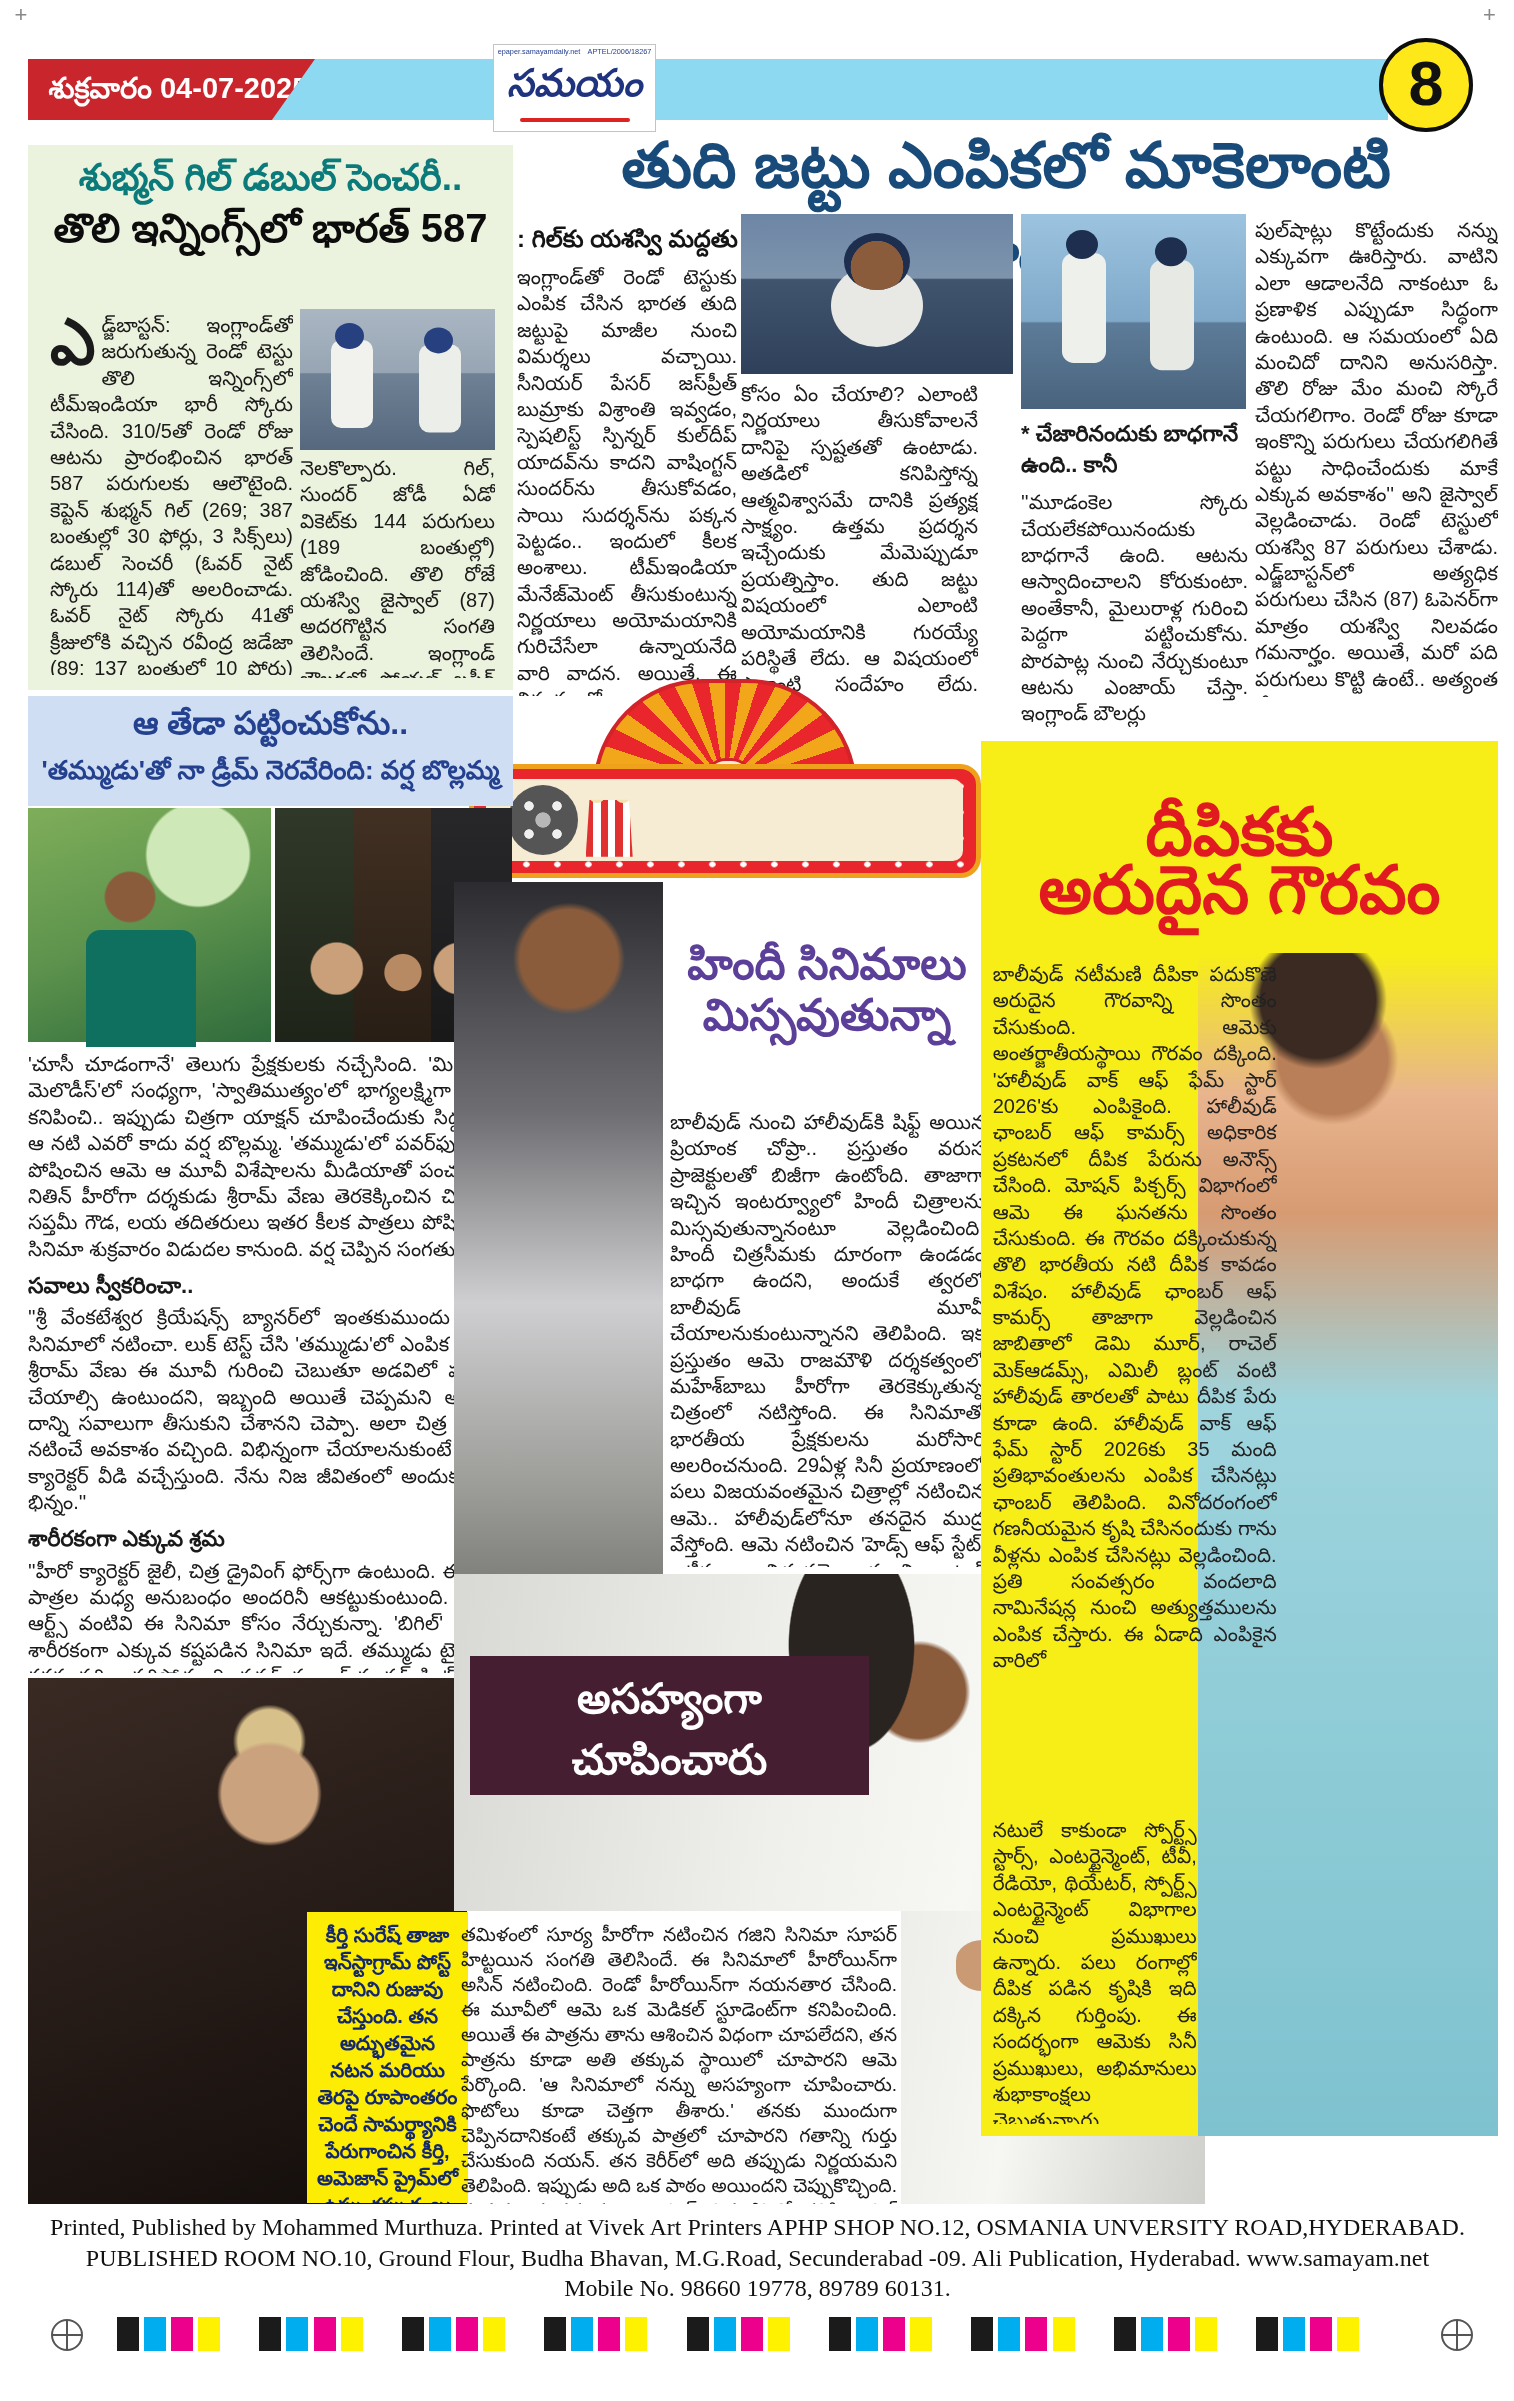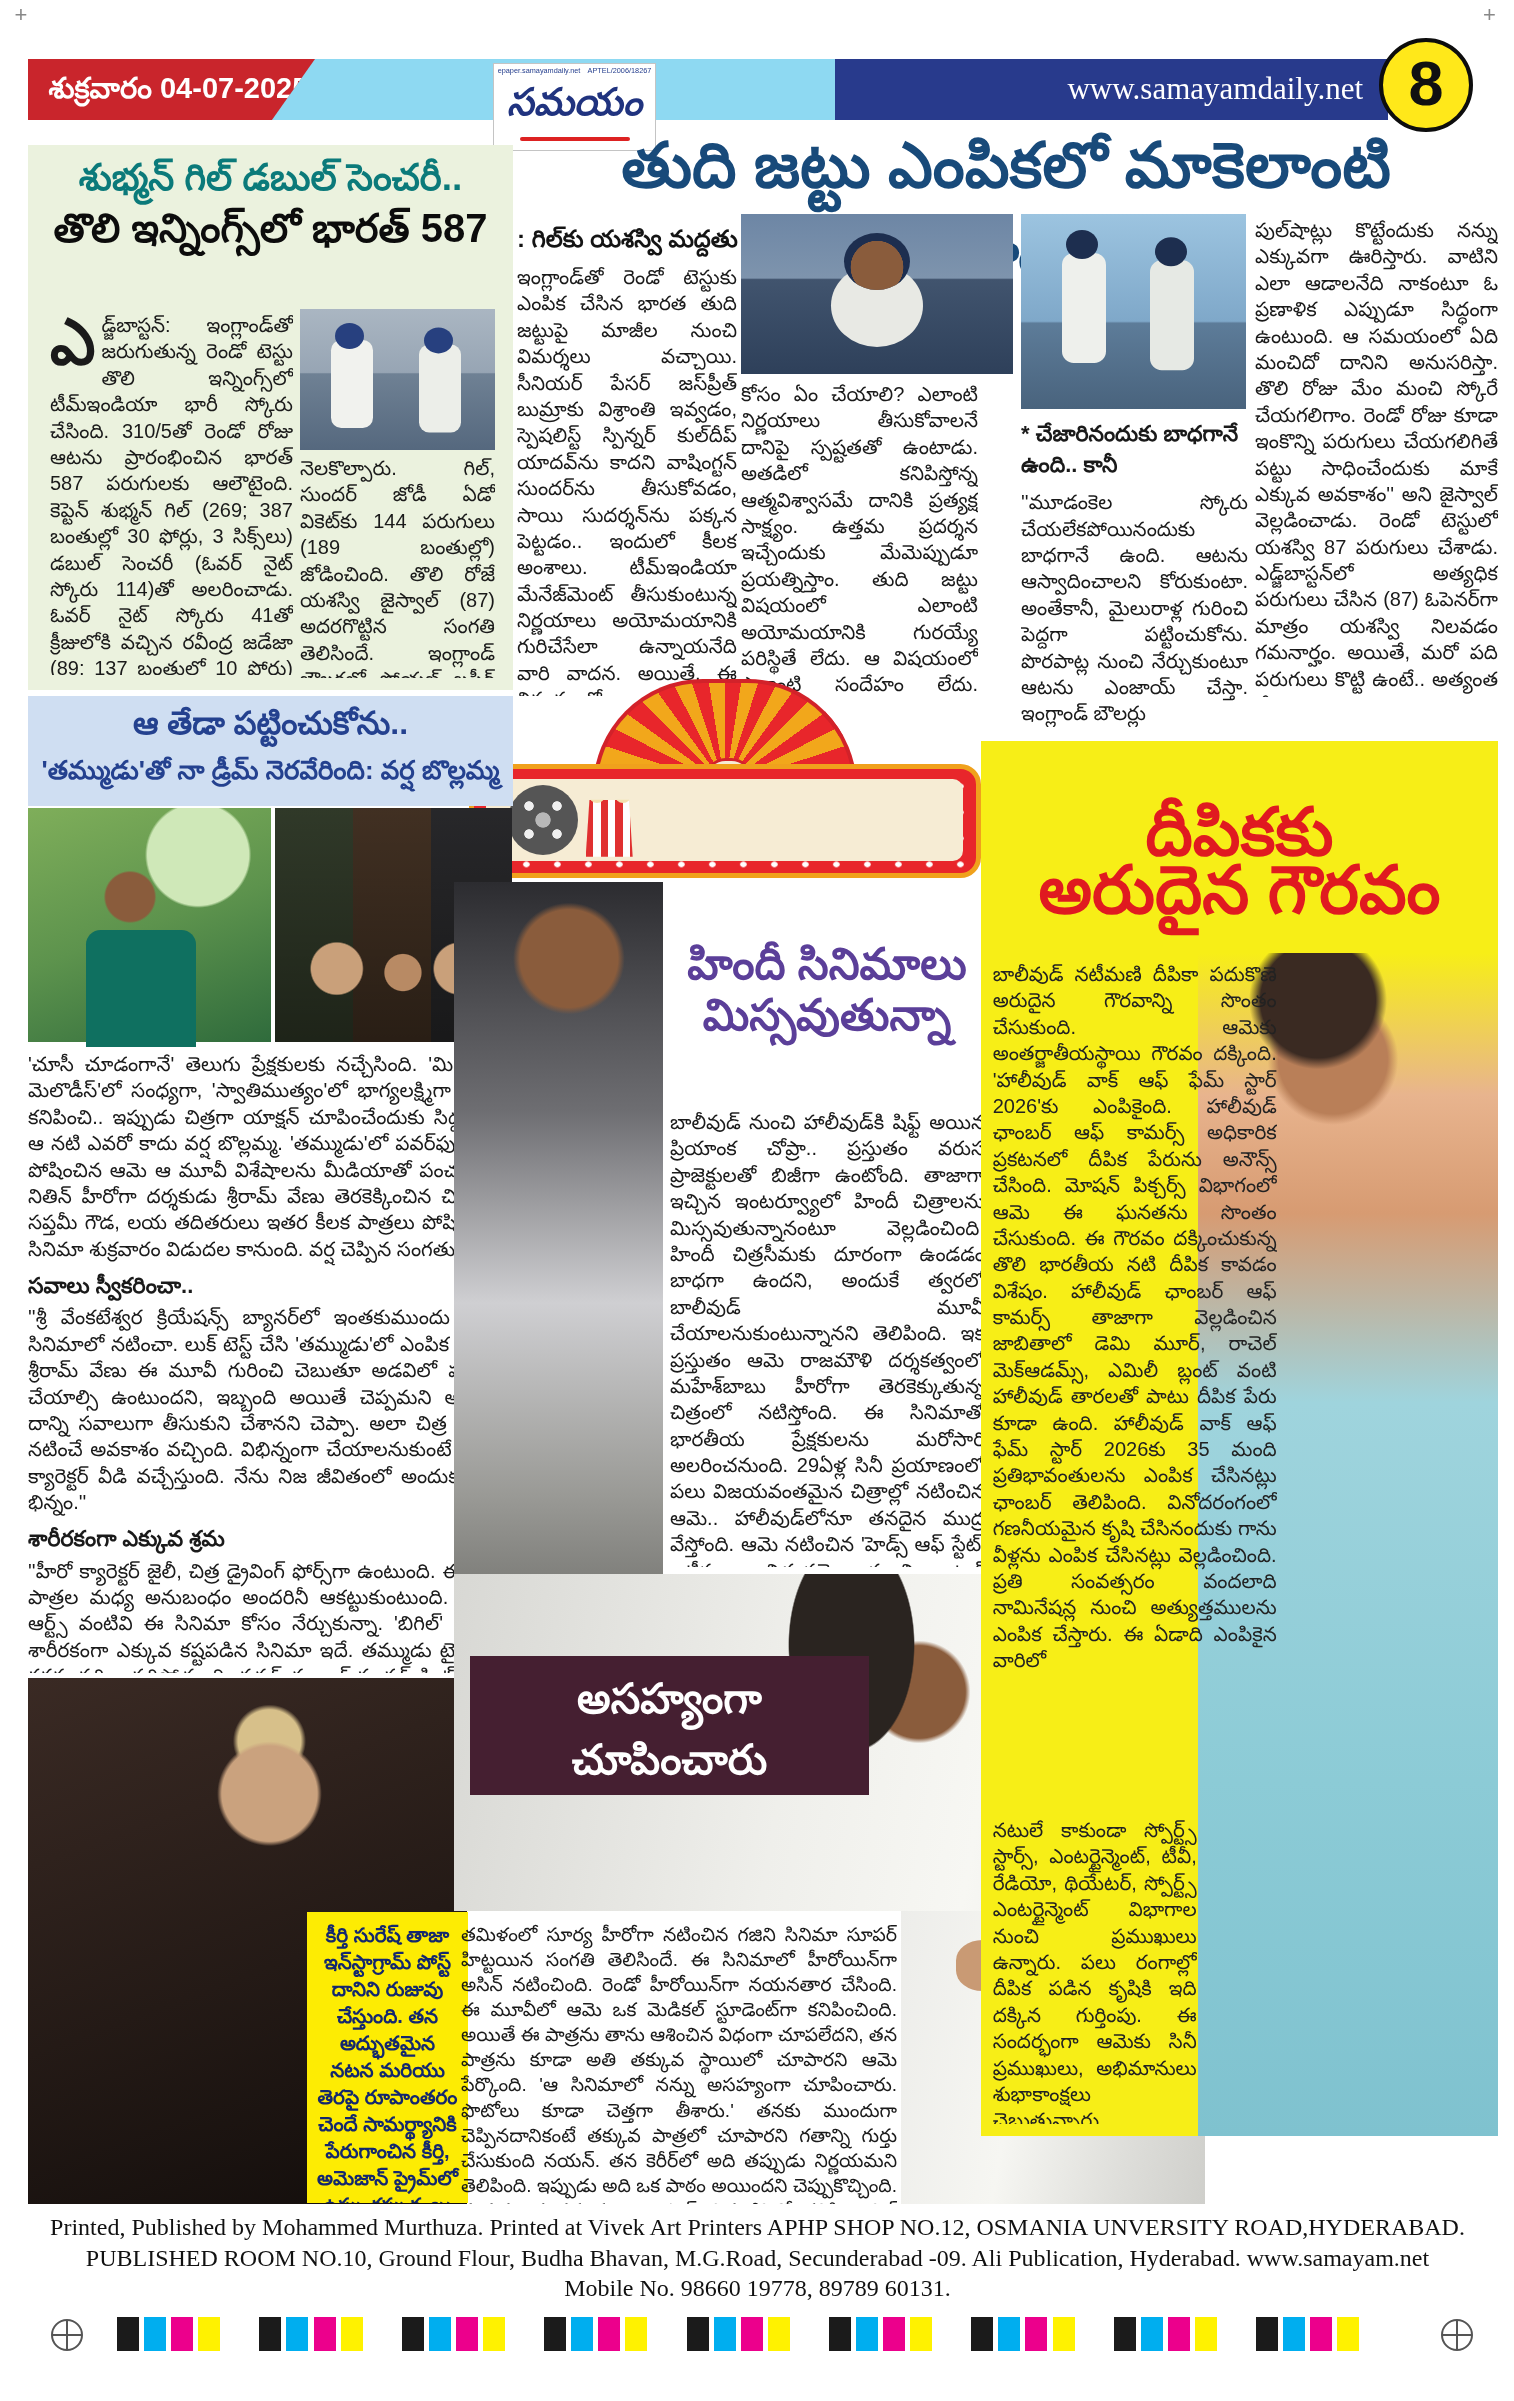--- a/index.html
+++ b/index.html
@@ -8,21 +8,21 @@
   .abs{position:absolute;}
   .txt{text-align:justify;overflow:hidden;line-height:1.32;word-break:break-word;}
 
   
   #crop-tl{left:14.6px;top:1.5px;font-size:22px;color:#888;}
   #crop-tr{left:1483px;top:1.5px;font-size:22px;color:#888;}
   #header-band{left:28px;top:59px;width:1360px;height:61px;background:#8ed9f2;}
   #date-box{left:28px;top:59px;width:287px;height:61px;background:#c9252c;
             clip-path:polygon(0 0,100% 0,85% 100%,0 100%);}
   #date-box span{display:block;padding:13px 0 0 20.5px;color:#fff;font-size:29px;font-weight:bold;}
-  #logo-panel{left:493px;top:44px;width:161px;height:86px;background:#fff;border:0.7px solid #c4c4c4;margin-top:19px;}
+  #logo-panel{left:493px;top:44px;width:161px;height:86px;background:#fff;border:0.7px solid #c4c4c4;}
   #logo-top{display:flex;justify-content:space-between;padding:2.2px 3.7px 0 3.7px;font-size:7.3px;color:#27408f;}
   #logo-text{text-align:center;font-size:38px;font-weight:bold;font-style:italic;color:#20337f;margin-top:5.9px;}
   #logo-underline{width:110px;height:3.7px;background:#d22;margin:4.4px auto 0 auto;border-radius:2.2px;}
   #site-box{left:835px;top:59px;width:553px;height:61px;background:#283a8c;}
   #site-box span{display:block;text-align:right;padding:11.7px 25px 0 0;color:#fff;font-size:31px;
                  font-family:"Liberation Serif",serif;}
   #page-circle{left:1379px;top:38px;width:86px;height:86px;background:#ffe81a;border:4.4px solid #0d0d0d;
                border-radius:50%;text-align:center;line-height:82px;font-size:63px;font-weight:bold;color:#111;}
 
   
@@ -170,23 +170,20 @@
     <span>శుక్రవారం 04-07-2025</span>
   </div>
   <div class="abs" id="logo-panel">
     <div id="logo-top">
       <span>epaper.samayamdaily.net</span>
       <span>APTEL/2006/18267</span>
     </div>
     <div id="logo-text">సమయం</div>
     <div id="logo-underline"></div>
   </div>
-  <div class="abs" id="site-box">
-    <span>www.samayamdaily.net</span>
-  </div>
   <div class="abs" id="page-circle">8</div>
 
   <div class="abs" id="green-box">
     <div id="g-kicker">శుభ్మన్ గిల్ డబుల్ సెంచరీ..</div>
     <div id="g-headline">తొలి ఇన్నింగ్స్‌లో భారత్ 587</div>
     <div id="g-col1" class="txt">
       <span class="dropcap">ఎ</span><span>డ్జ్‌బాస్టన్: ఇంగ్లాండ్‌తో జరుగుతున్న రెండో టెస్టు తొలి ఇన్నింగ్స్‌లో టీమ్‌ఇండియా భారీ స్కోరు చేసింది. 310/5తో రెండో రోజు ఆటను ప్రారంభించిన భారత్ 587 పరుగులకు ఆలౌటైంది. కెప్టెన్ శుభ్మన్ గిల్ (269; 387 బంతుల్లో 30 ఫోర్లు, 3 సిక్స్‌లు) డబుల్ సెంచరీ (ఓవర్ నైట్ స్కోరు 114)తో అలరించాడు. ఓవర్ నైట్ స్కోరు 41తో క్రీజులోకి వచ్చిన రవీంద్ర జడేజా (89; 137 బంతుల్లో 10 ఫోర్లు) సెంచరీ చేసే ఛాన్స్‌ను మిస్ చేసుకున్నాడు. వాషింగ్టన్ సుందర్ (42; 103 బంతుల్లో 3 ఫోర్లు, 1 సిక్స్) రాణించాడు. గిల్, జడేజా ఆరో వికెట్‌కు 203 పరుగుల భాగస్వామ్యం (279 బంతుల్లో)..</span>
     </div>
     <div id="g-photo"></div>
     <div id="g-col2" class="txt">నెలకొల్పారు. గిల్, సుందర్ జోడీ ఏడో వికెట్‌కు 144 పరుగులు (189 బంతుల్లో) జోడించింది. తొలి రోజే యశస్వి జైస్వాల్ (87) అదరగొట్టిన సంగతి తెలిసిందే. ఇంగ్లాండ్ బౌలర్లలో షోయబ్ బషీర్ 3, క్రిస్ వోక్స్ 2, జోష్ టంగ్ 2, బ్రైడన్ కార్స్, బెన్ స్టోక్స్, జో రూట్ ఒక్కో వికెట్ పడగొట్టారు.</div>

